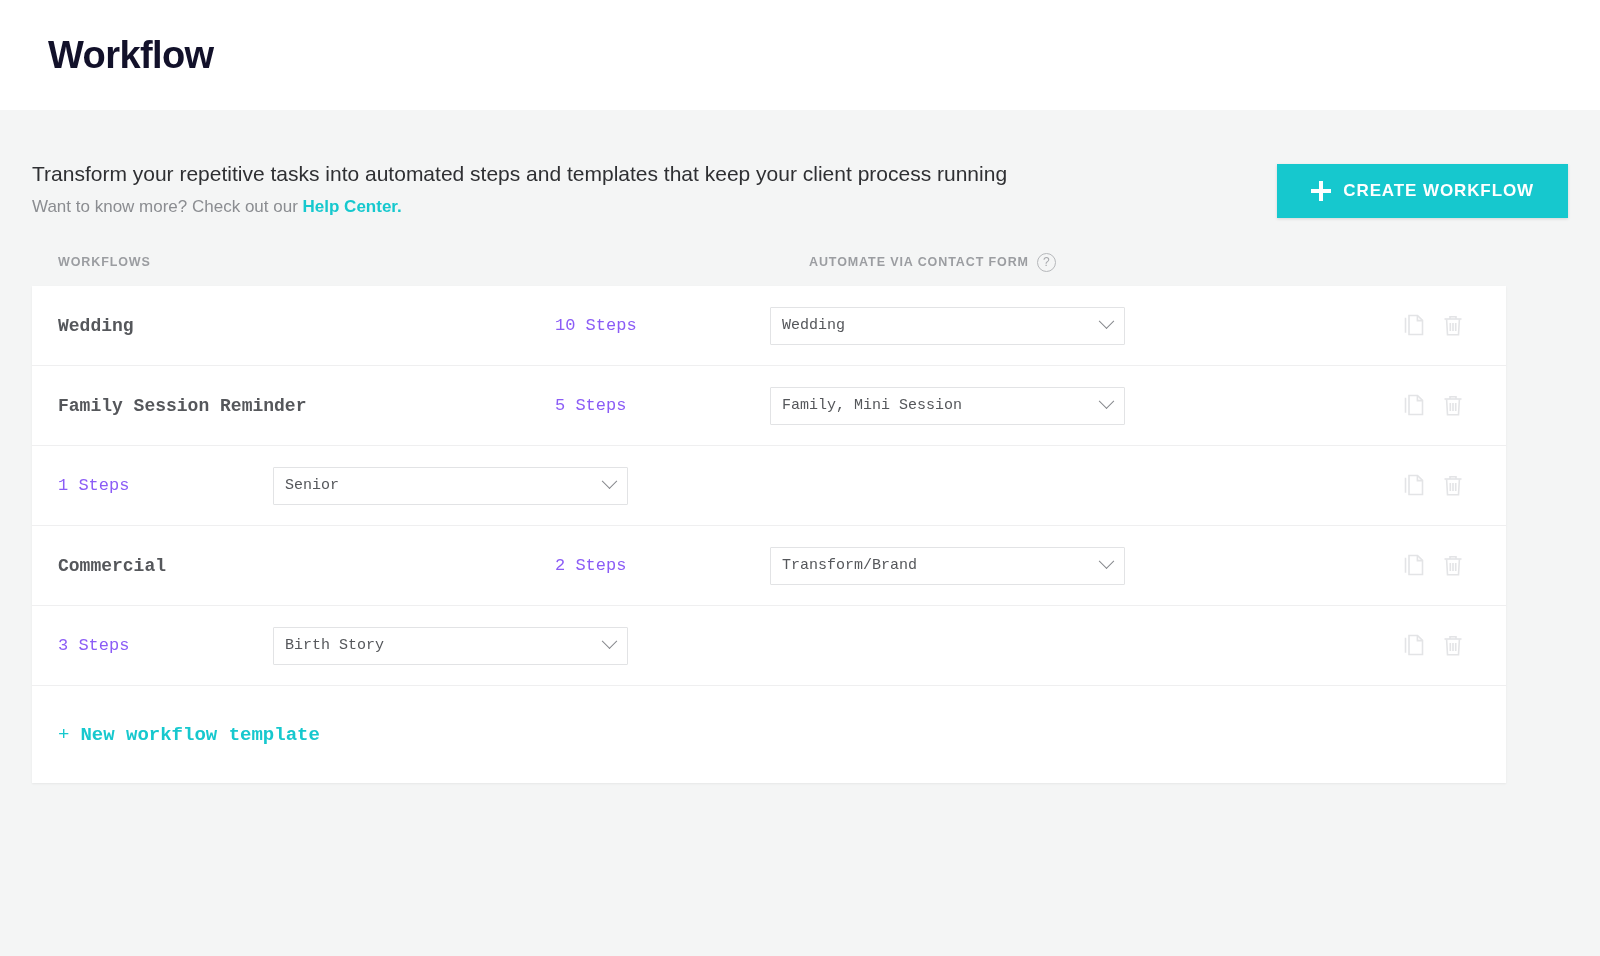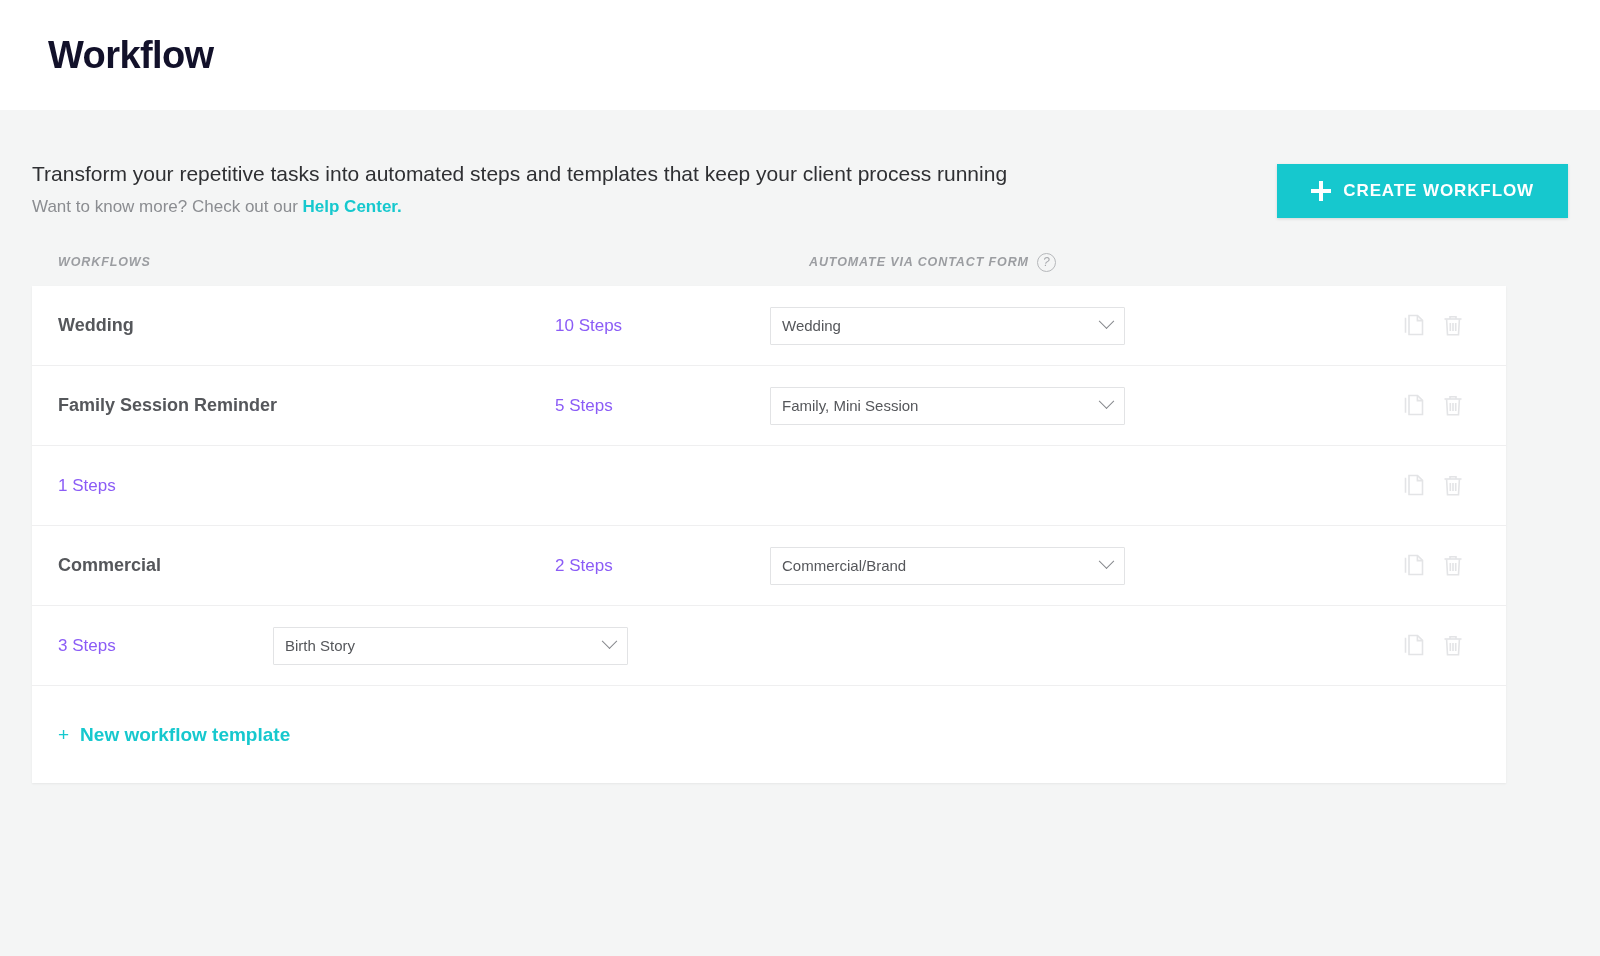--- a/index.html
+++ b/index.html
@@ -88,21 +88,20 @@
   .plus-glyph::before { left: 0; top: 8px; width: 20px; height: 4px; }
   .plus-glyph::after  { top: 0; left: 8px; height: 20px; width: 4px; }
 
   
   .col-head-row {
     display: flex;
     align-items: center;
     height: 48px;
     margin-top: 20px;
     padding-left: 26px;
-    font-style: italic;
   }
   .col-head {
     font-size: 12.5px;
     font-weight: bold;
     letter-spacing: 0.9px;
     color: #9b9da1;
     text-transform: uppercase;
   }
   .col-head-workflows { width: 710px; }
   .col-head-automate {
@@ -125,20 +124,21 @@
     letter-spacing: 0;
     line-height: 1;
     cursor: pointer;
   }
 
   
   .card {
     background: #ffffff;
     width: 1474px;
     box-shadow: 0 1px 2px rgba(0,0,0,0.06);
+    font-family: Liberation Mono, monospace;
   }
   .wf-row {
     display: flex;
     align-items: center;
     height: 80px;
     border-bottom: 1px solid #efeff0;
     padding-left: 26px;
     padding-right: 20px;
   }
   .wf-name {
@@ -297,20 +297,26 @@
           <path d="M8 5V2.7h6V5"></path>
           <path d="M4.6 5.2l.9 15.5h11l.9-15.5"></path>
           <path d="M8.3 9v8M11 9v8M13.7 9v8"></path>
         </svg>
       </span>
     </div>
   </div>
 
   <div class="wf-row">
     <div class="wf-steps">1 Steps</div>
+    <div class="wf-select-cell">
+      <div class="wf-select">
+        <span>Senior</span>
+        <span class="chevron"></span>
+      </div>
+    </div>
     <div class="wf-actions">
       <span class="icon-btn">
         <svg width="22" height="24" viewBox="0 0 22 24" fill="none" stroke="#e3e4e6" stroke-width="1.6">
           <path d="M6 1.5h8.5L19.5 6.3v14.2H6z"></path>
           <path d="M14.4 1.6v5h5"></path>
           <path d="M3.2 4.6h-.7v14.2"></path>
         </svg>
       </span>
       <span class="icon-btn">
         <svg width="22" height="24" viewBox="0 0 22 24" fill="none" stroke="#e3e4e6" stroke-width="1.6">
@@ -321,21 +327,21 @@
         </svg>
       </span>
     </div>
   </div>
 
   <div class="wf-row">
     <div class="wf-name">Commercial</div>
     <div class="wf-steps">2 Steps</div>
     <div class="wf-select-cell">
       <div class="wf-select">
-        <span>Commercial/Brand</span>
+        <span>Transform/Brand</span>
         <span class="chevron"></span>
       </div>
     </div>
     <div class="wf-actions">
       <span class="icon-btn">
         <svg width="22" height="24" viewBox="0 0 22 24" fill="none" stroke="#e3e4e6" stroke-width="1.6">
           <path d="M6 1.5h8.5L19.5 6.3v14.2H6z"></path>
           <path d="M14.4 1.6v5h5"></path>
           <path d="M3.2 4.6h-.7v14.2"></path>
         </svg>

